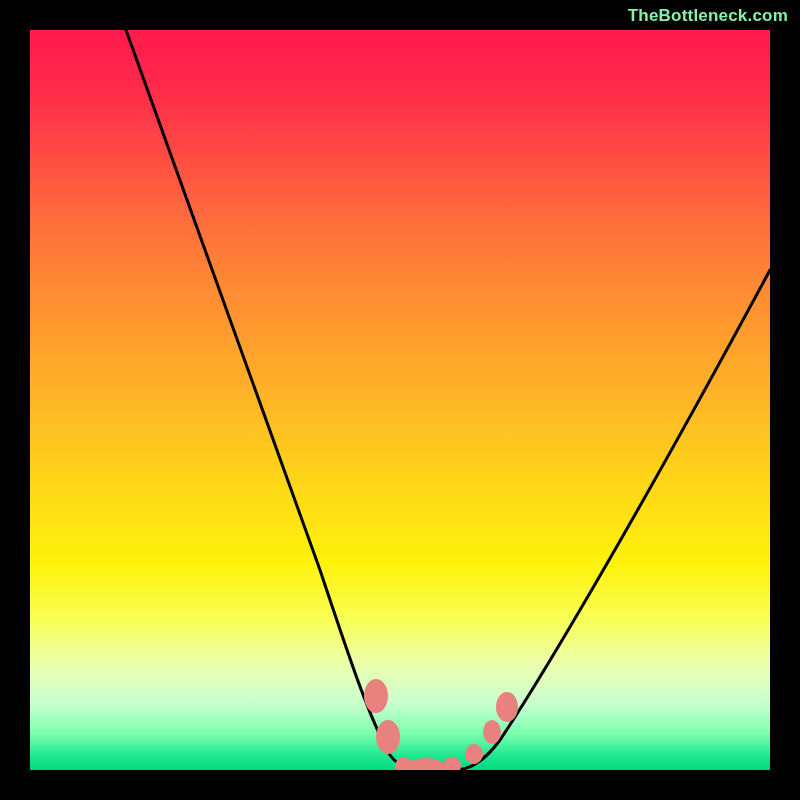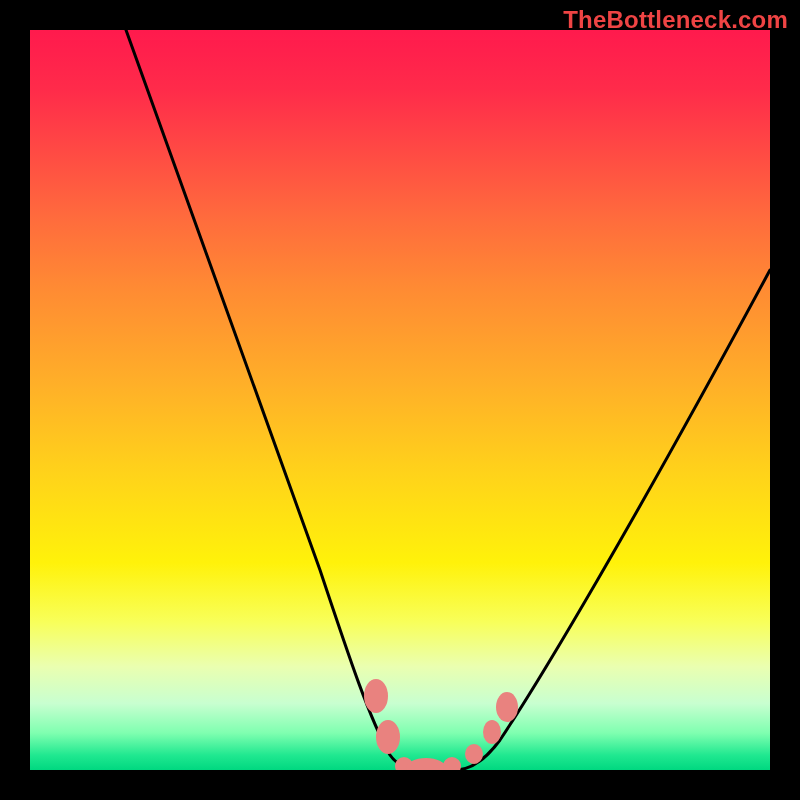--- a/index.html
+++ b/index.html
@@ -31,23 +31,23 @@
       #7fffb0 95%,
       #20e890 98%,
       #00d880 100%
     );
   }
   .watermark {
     position: absolute;
     top: 6px;
     right: 12px;
     font-family: Arial, Helvetica, sans-serif;
-    font-size: 24px;
+    font-size: 17px;
     font-weight: 600;
-    color: #ef4444;
+    color: #86efac;
     letter-spacing: 0.2px;
     text-align: right;
   }
   svg.plot {
     position: absolute;
     left: 0;
     top: 0;
     width: 740px;
     height: 740px;
   }

